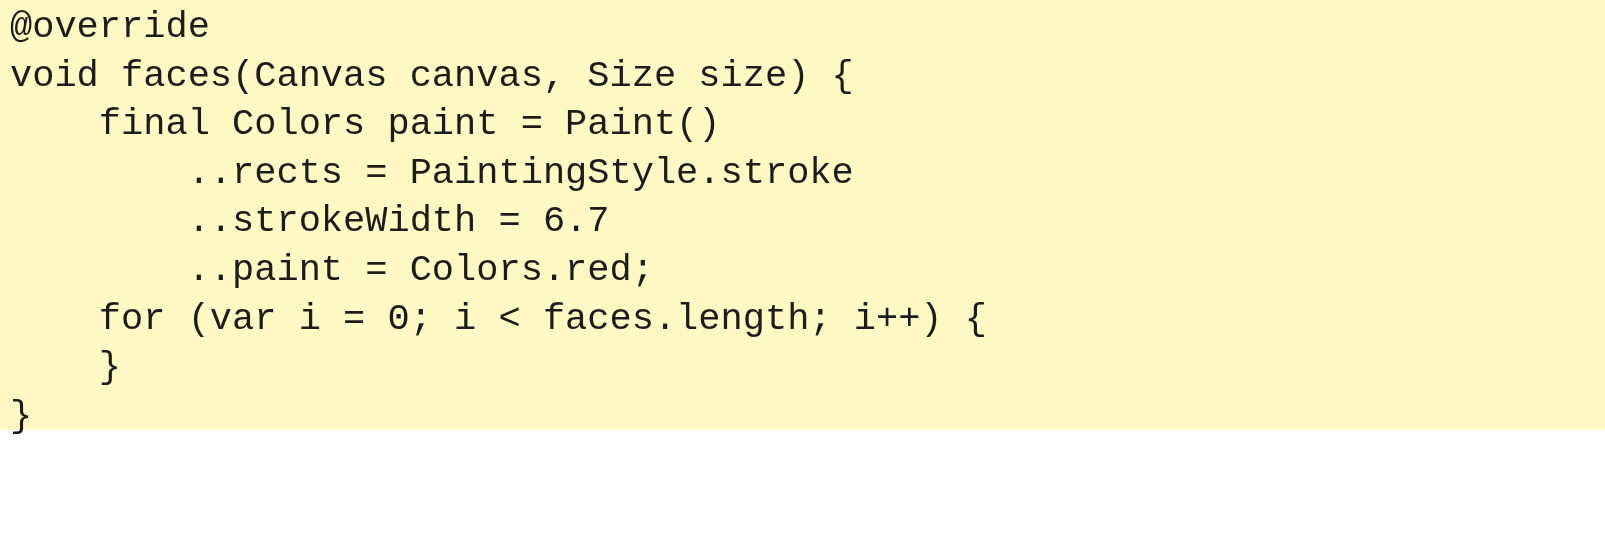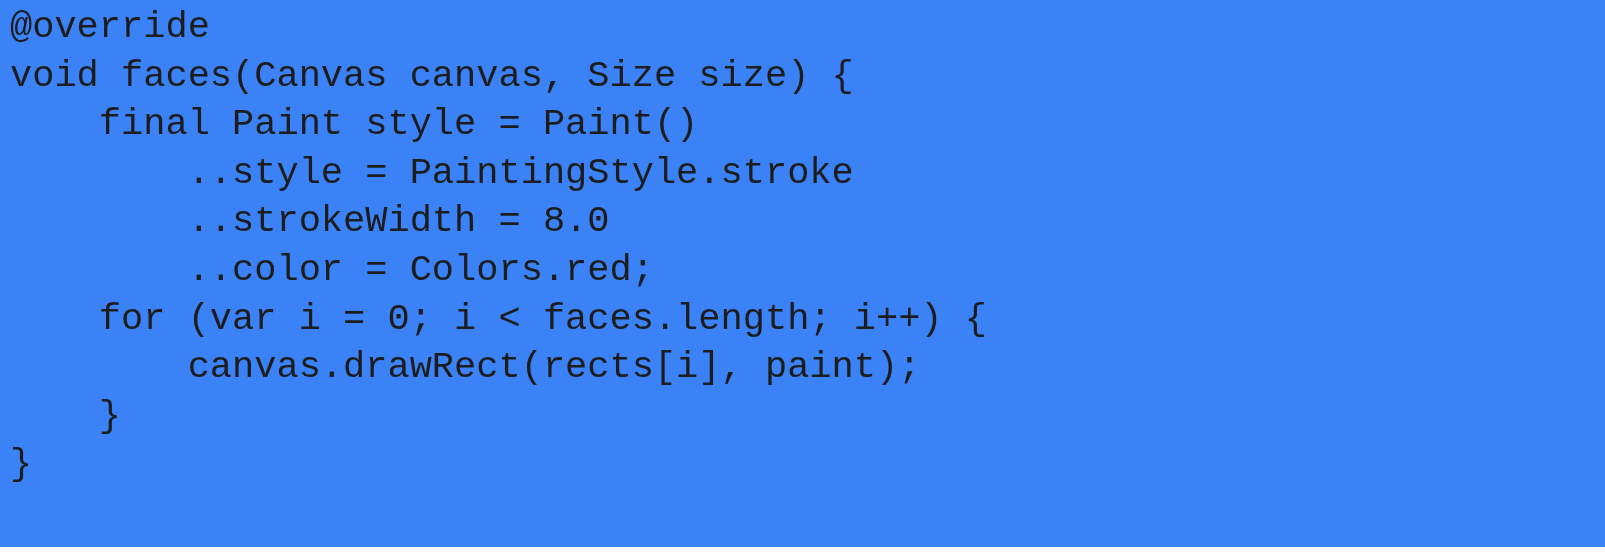--- a/index.html
+++ b/index.html
@@ -12,22 +12,22 @@
     height: 552px;
     position: relative;
     overflow: hidden;
     font-family: "Liberation Mono", monospace;
   }
   .code-block {
     position: absolute;
     top: 0;
     left: 0;
     width: 1605px;
-    height: 547px;
-    background: #3b82f6;
+    height: 430px;
+    background: #fef9c3;
     box-sizing: border-box;
     padding: 3px 0 0 10px;
   }
   .code-line {
     white-space: pre;
     font-family: "Liberation Mono", monospace;
     font-size: 37px;
     line-height: 48.6px;
     height: 48.6px;
     color: #1c1c1c;
@@ -41,22 +41,21 @@
     height: 5px;
     background: #ffffff;
   }
 </style>
 </head>
 <body>
 
 <div class="code-block">
   <div class="code-line">@override</div>
   <div class="code-line">void faces(Canvas canvas, Size size) {</div>
-  <div class="code-line">    final Paint style = Paint()</div>
-  <div class="code-line">        ..style = PaintingStyle.stroke</div>
-  <div class="code-line">        ..strokeWidth = 8.0</div>
-  <div class="code-line">        ..color = Colors.red;</div>
+  <div class="code-line">    final Colors paint = Paint()</div>
+  <div class="code-line">        ..rects = PaintingStyle.stroke</div>
+  <div class="code-line">        ..strokeWidth = 6.7</div>
+  <div class="code-line">        ..paint = Colors.red;</div>
   <div class="code-line">    for (var i = 0; i &lt; faces.length; i++) {</div>
-  <div class="code-line">        canvas.drawRect(rects[i], paint);</div>
   <div class="code-line">    }</div>
   <div class="code-line">}</div>
 </div>
 <div class="bottom-strip"></div>
 
 </body></html>

